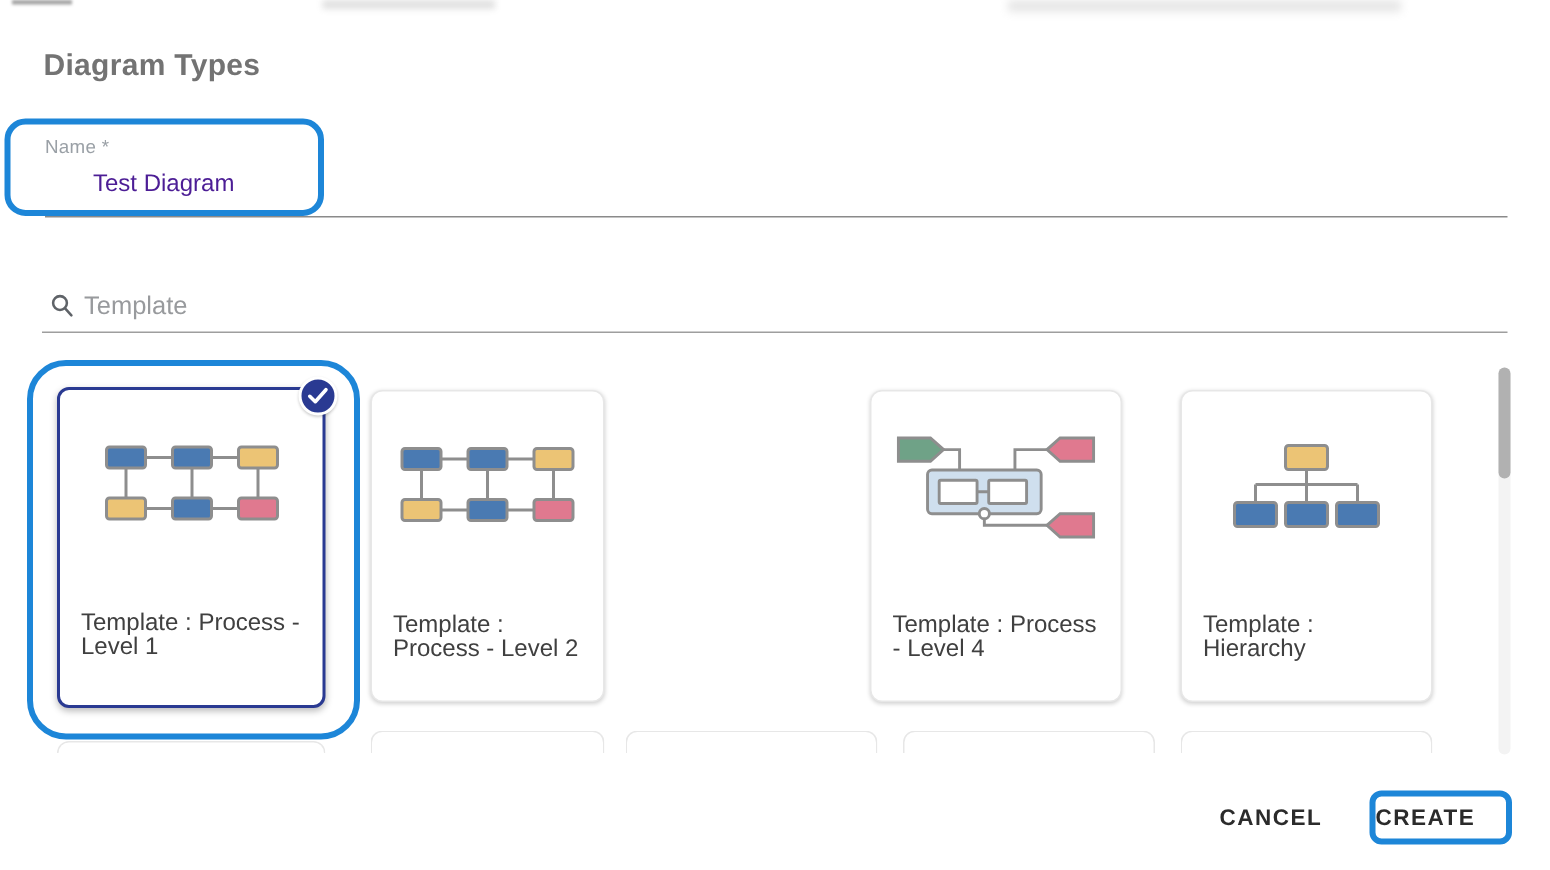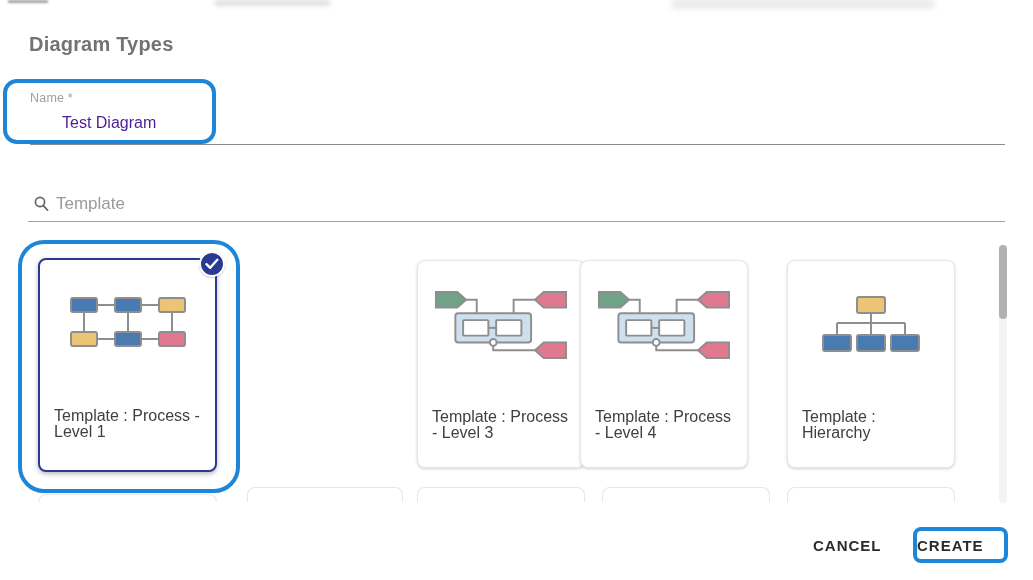--- a/index.html
+++ b/index.html
@@ -134,52 +134,50 @@
     </div>
     <div class="card-label">Template : Process - Level 1</div>
   </div>
   <div class="check-badge">
     <svg width="14" height="12" viewBox="0 0 14 12">
       <path d="M1.5 6.2 L5.2 9.8 L12.3 1.8" fill="none" stroke="#ffffff" stroke-width="2.4" stroke-linecap="round" stroke-linejoin="round"></path>
     </svg>
   </div>
   <div class="ann" id="ann-card"></div>
 
-
-  <div class="card" id="card-2">
+  <div class="card" id="card-1">
+    <div class="thumb">
+      <svg width="126" height="58" viewBox="0 0 126 58">
+        <path class="ln" d="M32 11h18M76 11h18M32 45h18M76 45h18M19 18v20M63 18v20M107 18v20"></path>
+        <rect class="sh sb" x="6" y="4" width="26" height="14" rx="2"></rect>
+        <rect class="sh sb" x="50" y="4" width="26" height="14" rx="2"></rect>
+        <rect class="sh sy" x="94" y="4" width="26" height="14" rx="2"></rect>
+        <rect class="sh sy" x="6" y="38" width="26" height="14" rx="2"></rect>
+        <rect class="sh sb" x="50" y="38" width="26" height="14" rx="2"></rect>
+        <rect class="sh sp" x="94" y="38" width="26" height="14" rx="2"></rect>
+      </svg>
+    </div>
+    <div class="card-label">Template : Process - Level 2</div>
+  </div>
+
+
+  <div class="card" id="card-3">
     <div class="thumb">
       <svg width="134" height="72" viewBox="0 0 138 74">
         <path class="ln" d="M33 12h11v14M104 12H82v14M61 56v8h43"></path>
         <rect class="sh slb" x="22" y="26" width="78" height="30" rx="3"></rect>
         <path class="ln" d="M56 41h8"></path>
         <rect class="sh sw" x="30" y="33" width="26" height="16" rx="1"></rect>
         <rect class="sh sw" x="64" y="33" width="26" height="16" rx="1"></rect>
         <circle class="sh sw" cx="61" cy="56" r="3.5"></circle>
         <polygon class="sh sg" points="2,4 24,4 33,12 24,20 2,20"></polygon>
         <polygon class="sh sp" points="136,4 113,4 104,12 113,20 136,20"></polygon>
         <polygon class="sh sp" points="136,56 113,56 104,64 113,72 136,72"></polygon>
       </svg>
     </div>
-    <div class="card-label">Template : Process - Level 3</div>
-  </div>
-
-  <div class="card" id="card-3">
-    <div class="thumb">
-      <svg width="134" height="72" viewBox="0 0 138 74">
-        <path class="ln" d="M33 12h11v14M104 12H82v14M61 56v8h43"></path>
-        <rect class="sh slb" x="22" y="26" width="78" height="30" rx="3"></rect>
-        <path class="ln" d="M56 41h8"></path>
-        <rect class="sh sw" x="30" y="33" width="26" height="16" rx="1"></rect>
-        <rect class="sh sw" x="64" y="33" width="26" height="16" rx="1"></rect>
-        <circle class="sh sw" cx="61" cy="56" r="3.5"></circle>
-        <polygon class="sh sg" points="2,4 24,4 33,12 24,20 2,20"></polygon>
-        <polygon class="sh sp" points="136,4 113,4 104,12 113,20 136,20"></polygon>
-        <polygon class="sh sp" points="136,56 113,56 104,64 113,72 136,72"></polygon>
-      </svg>
-    </div>
     <div class="card-label">Template : Process - Level 4</div>
   </div>
 
   <div class="card" id="card-4">
     <div class="thumb">
       <svg width="118" height="58" viewBox="0 0 118 58">
         <path class="ln" d="M59 18v10M25 28h68M25 28v12M59 28v12M93 28v12"></path>
         <rect class="sh sy" x="45" y="2" width="28" height="16" rx="2"></rect>
         <rect class="sh sb" x="11" y="40" width="28" height="16" rx="2"></rect>
         <rect class="sh sb" x="45" y="40" width="28" height="16" rx="2"></rect>

